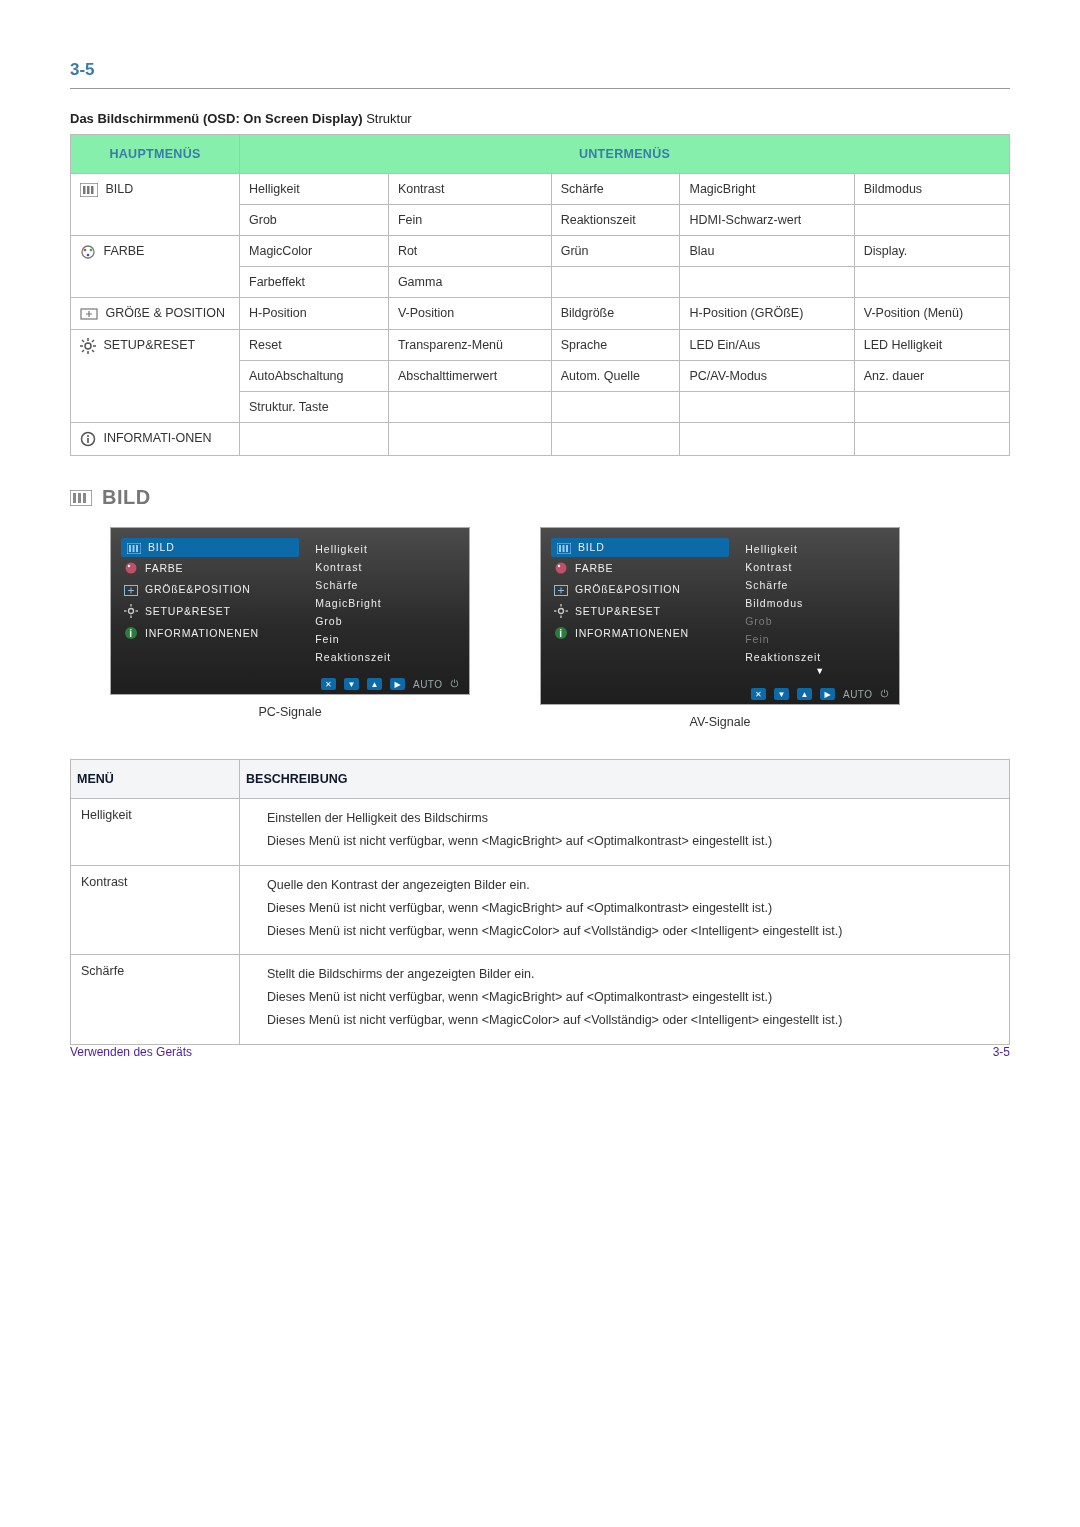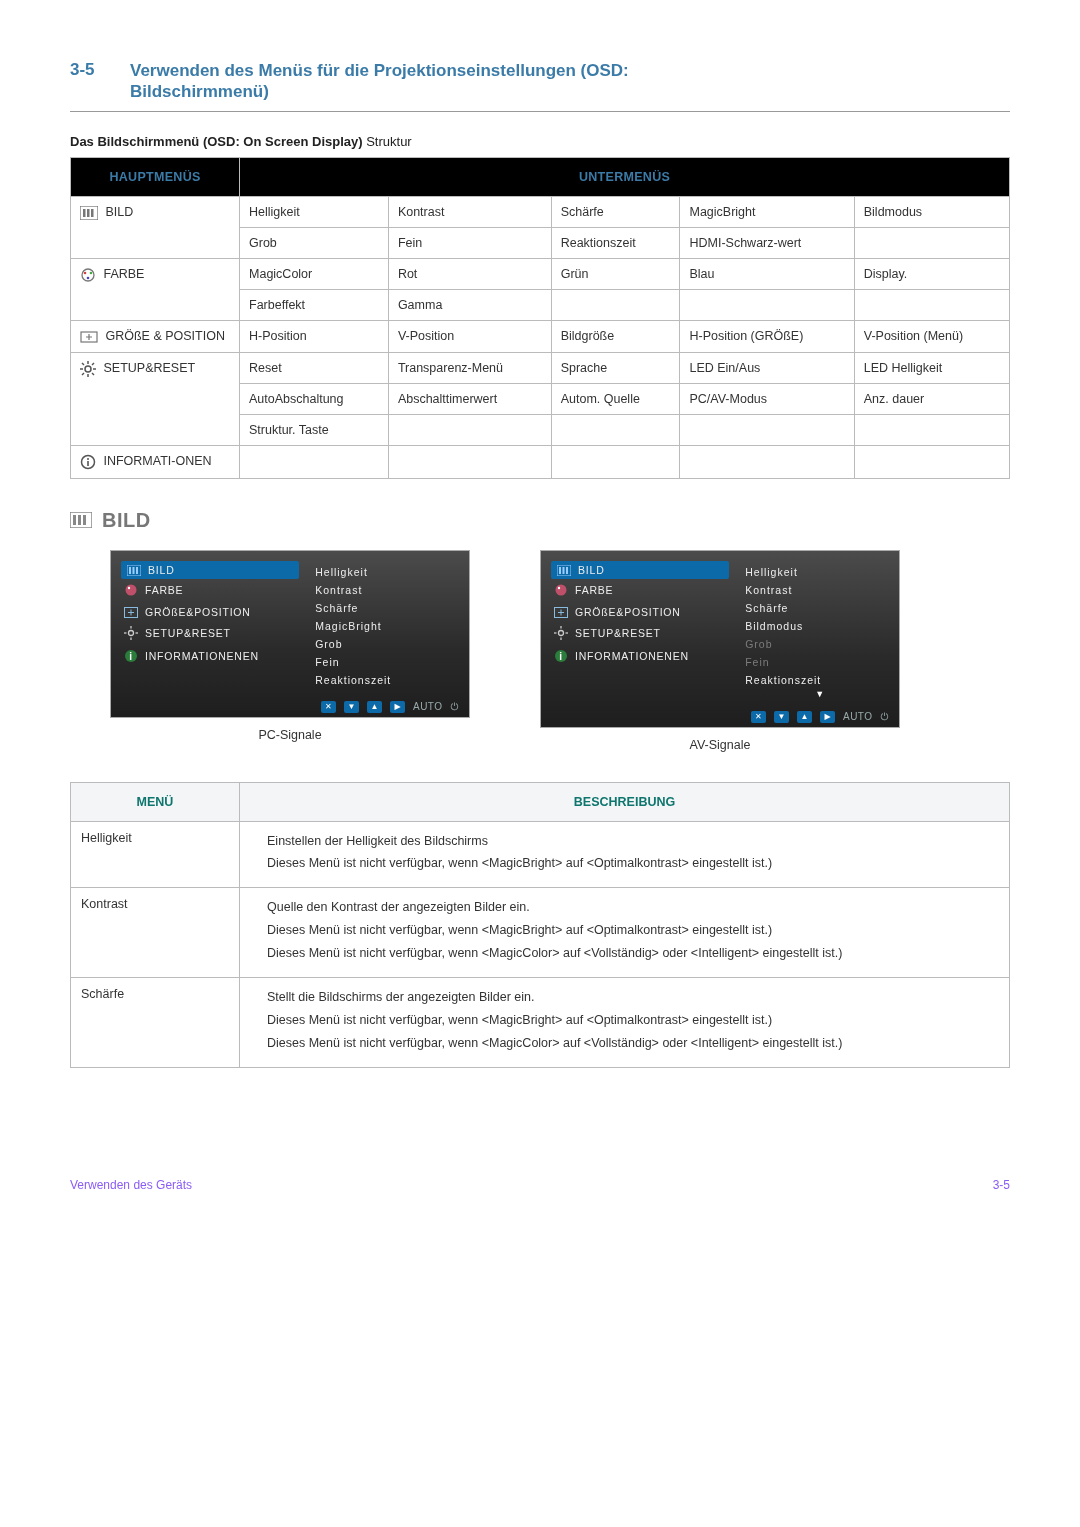--- a/index.html
+++ b/index.html
@@ -24,21 +24,21 @@
   .subheading b { font-weight: bold; }
   table.grid { width: 100%; border-collapse: collapse; margin-bottom: 30px; }
   table.grid th, table.grid td {
     border: 1px solid #bbb;
     padding: 8px 9px;
     vertical-align: top;
     font-size: 12.5px;
     background: #fff;
   }
   table.grid th {
-    background: #000000;
+    background: #86efac;
     color: #3b7ba8;
     font-weight: bold;
     text-align: center;
     letter-spacing: .3px;
     padding: 12px 6px;
   }
   .main-cell {
     text-transform: none;
     font-size: 12.5px;
     color: #333;
@@ -89,35 +89,31 @@
     align-items:center;
   }
   .ftbtn {
     background:#0d6aa8; width:15px; height:12px; border-radius:2px;
     display:flex; align-items:center; justify-content:center; color:#fff; font-size:8px;
   }
   .ftlabel { color:#9aa; font-size:10px; letter-spacing:.5px;}
   .caption { text-align:center; font-size:12.5px; margin-top:10px; color:#333;}
   table.desc { width:100%; border-collapse: collapse; }
   table.desc th, table.desc td { border:1px solid #bbb; padding:9px 10px; font-size:12.5px; vertical-align: top; }
-  table.desc th { background:#f3f5f7; color:#0f766e; font-weight:bold; text-align:center; padding:12px 6px; }
+  table.desc th { background:#f3f5f7; color:#0f172a; font-weight:bold; text-align:left; padding:12px 6px; }
   .desc-body p { margin: 2px 0 6px 17px; line-height:1.35; }
-  .footer { display:flex; justify-content:space-between; margin-top:110px; font-size:12px; color:#8b5cf6;}
+  .footer { display:flex; justify-content:space-between; font-size:12px; color:#4c1d95;}
   
   svg { display:inline-block; vertical-align:middle; }
 </style>
 </head>
 <body>
 
 <div class="section-heading">
   <div class="sec-num">3-5</div>
-  <div class="sec-title">
-    <span>Verwenden des Menüs für die Projektionseinstellungen (OSD:</span><br>
-    <span>Bildschirmmenü)</span>
-  </div>
 </div>
 
 <div class="subheading">
   <b>Das Bildschirmmenü (OSD: On Screen Display)</b><span> Struktur</span>
 </div>
 
 <table class="grid">
   <thead>
     <tr>
       <th style="width:18%;">HAUPTMENÜS</th>

